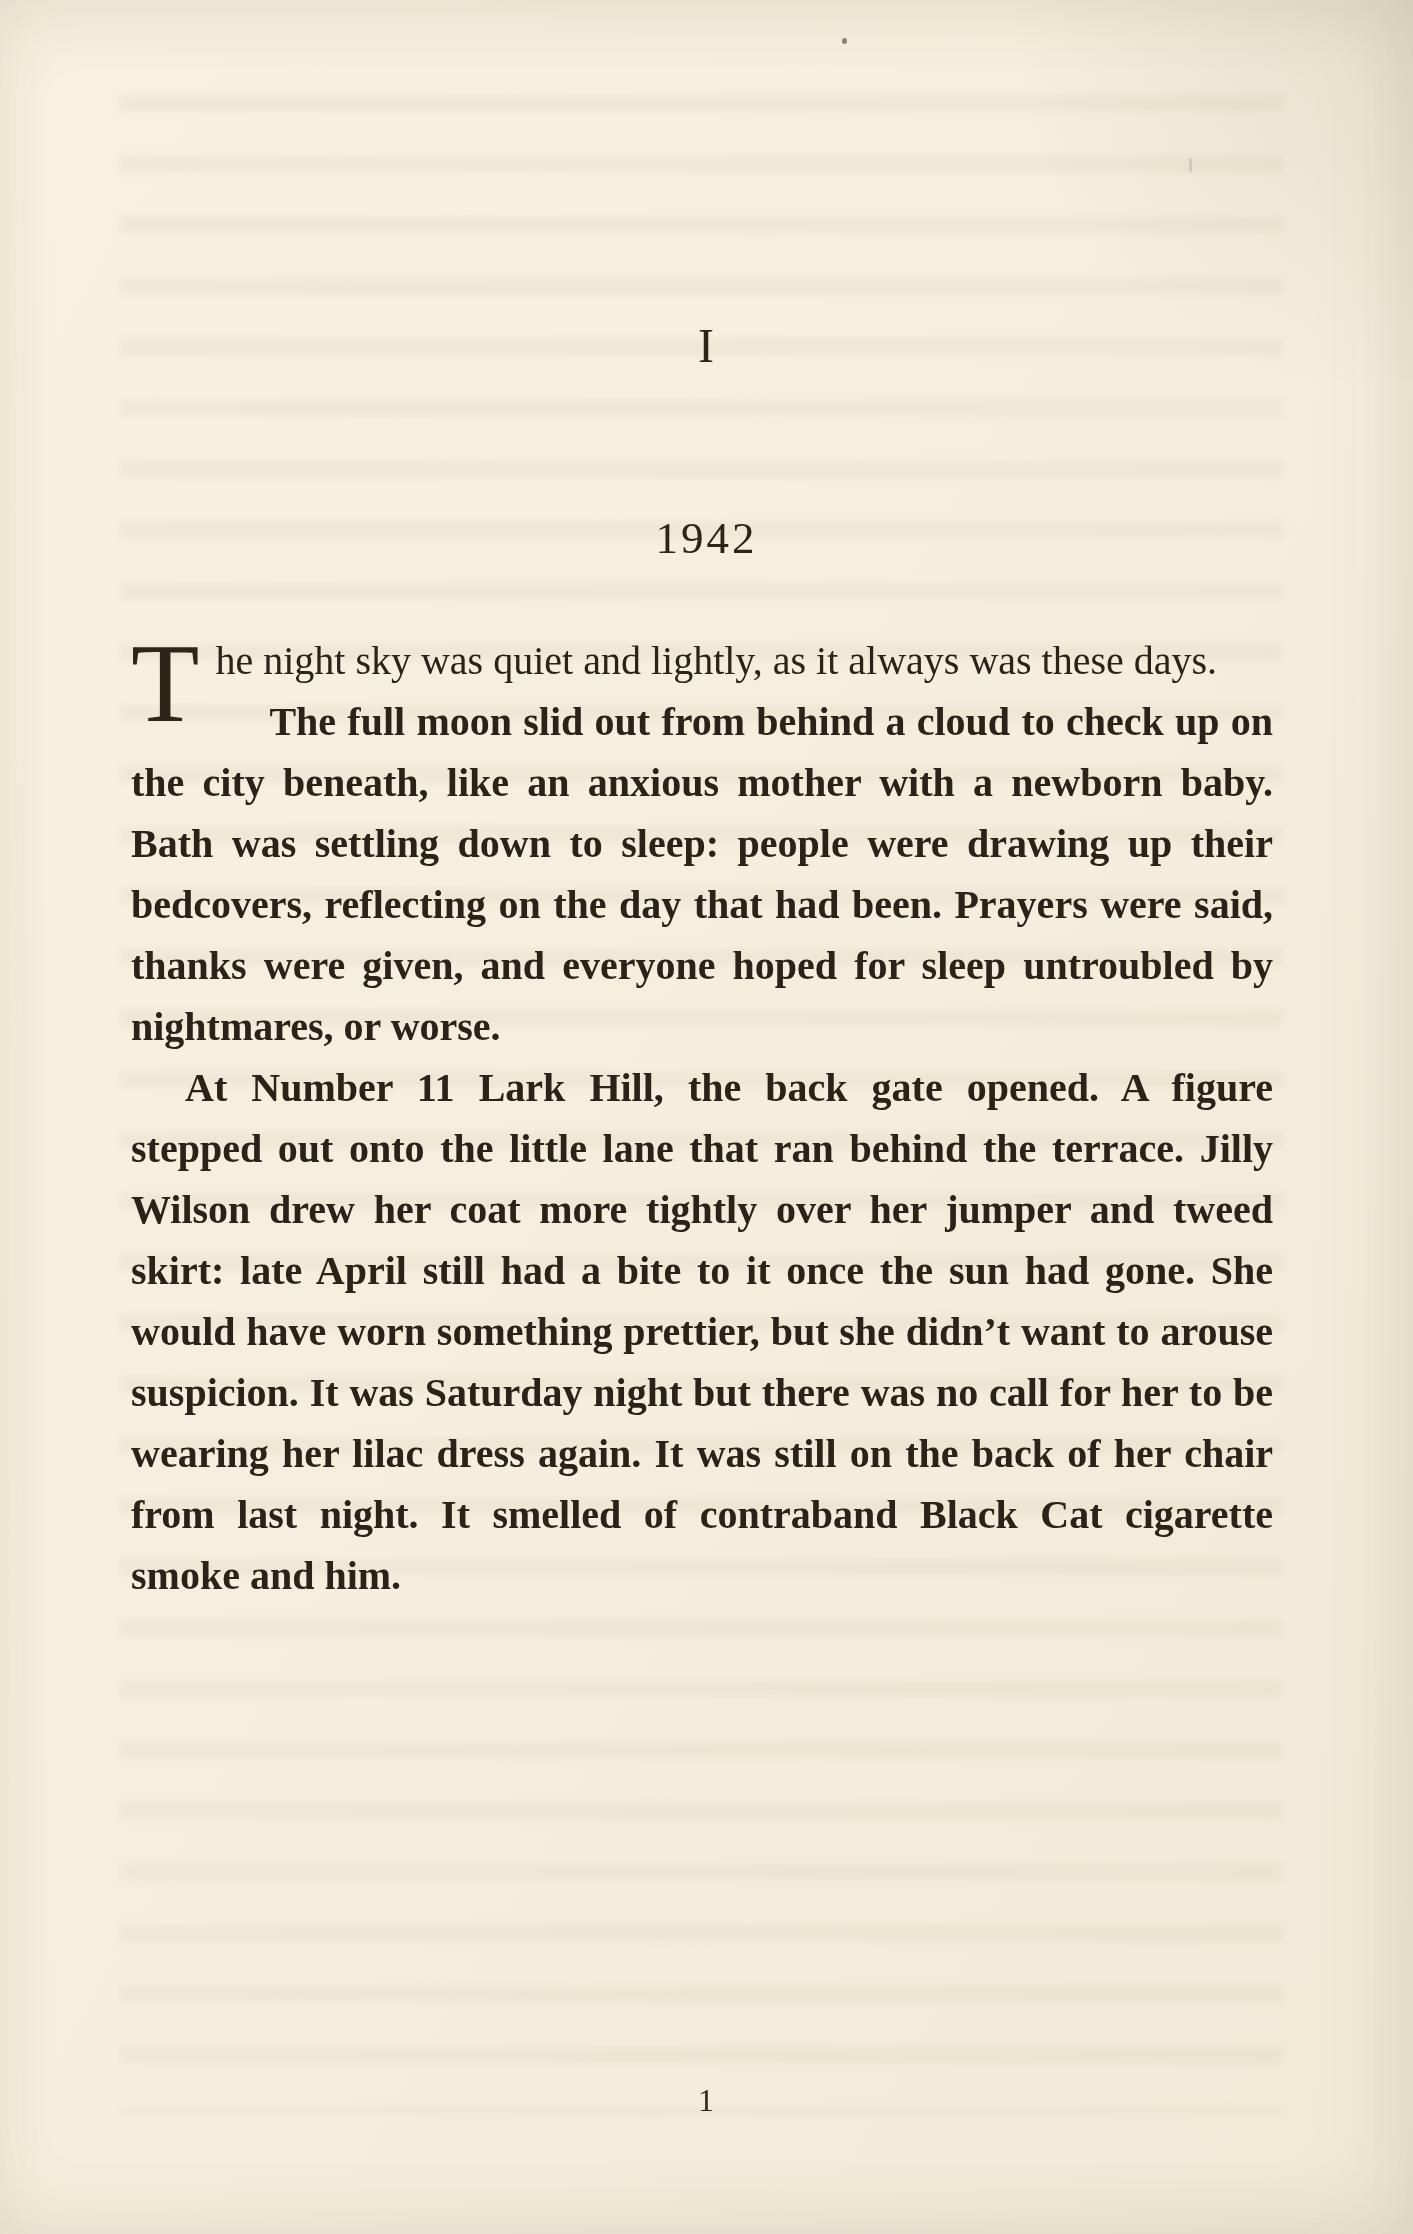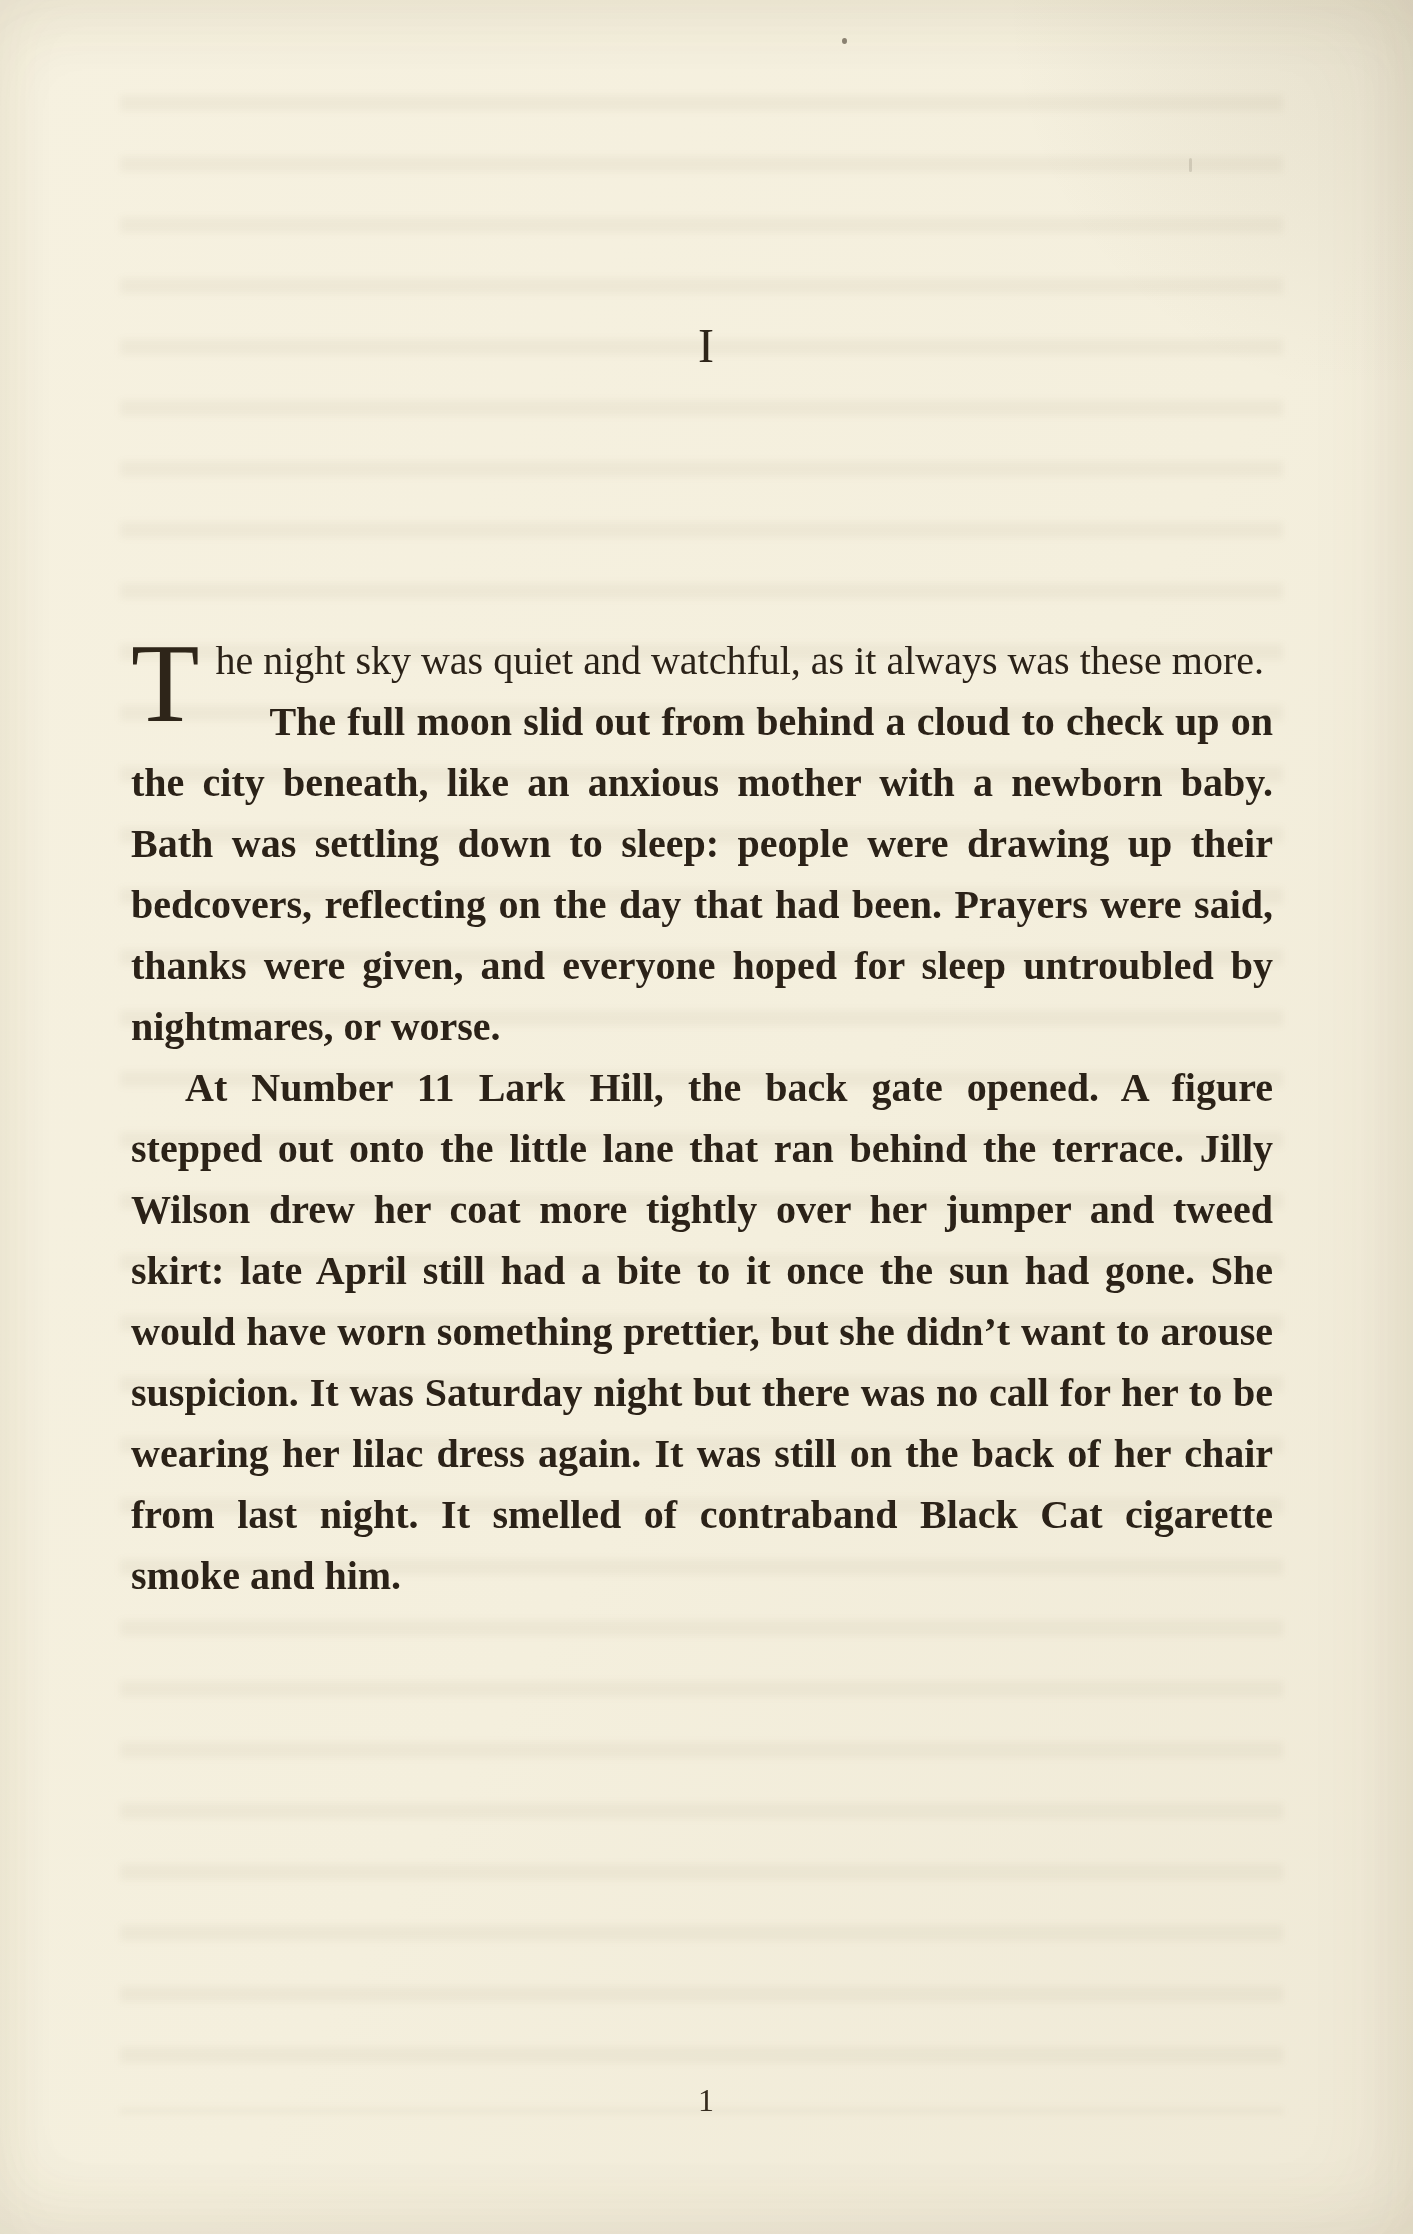--- a/index.html
+++ b/index.html
@@ -123,25 +123,26 @@
 
 <div class="page">
 
   <div class="showthrough"></div>
   <div class="corner-shade"></div>
   <div class="speck s1"></div>
   <div class="speck s2"></div>
 
   <div class="chapter-heading">I</div>
 
+  <div class="year-heading">1942</div>
 
   <div class="body-text">
 
     <p class="para first">
-      <span class="dropcap">T</span><span>he night sky was quiet and watchful, as it always was these more.</span>
+      <span class="dropcap">T</span><span>he night sky was quiet and lightly, as it always was these days.</span>
     </p>
 
     <p class="para indent">The full moon slid out from behind a cloud to check up on the city beneath, like an anxious mother with a newborn baby. Bath was settling down to sleep: people were drawing up their bedcovers, reflecting on the day that had been. Prayers were said, thanks were given, and everyone hoped for sleep untroubled by nightmares, or worse.</p>
 
     <p class="para indent">At Number 11 Lark Hill, the back gate opened. A figure stepped out onto the little lane that ran behind the terrace. Jilly Wilson drew her coat more tightly over her jumper and tweed skirt: late April still had a bite to it once the sun had gone. She would have worn something prettier, but she didn’t want to arouse suspicion. It was Saturday night but there was no call for her to be wearing her lilac dress again. It was still on the back of her chair from last night. It smelled of contraband Black Cat cigarette smoke and him.</p>
 
 
   </div>
 
   <div class="folio">1</div>

